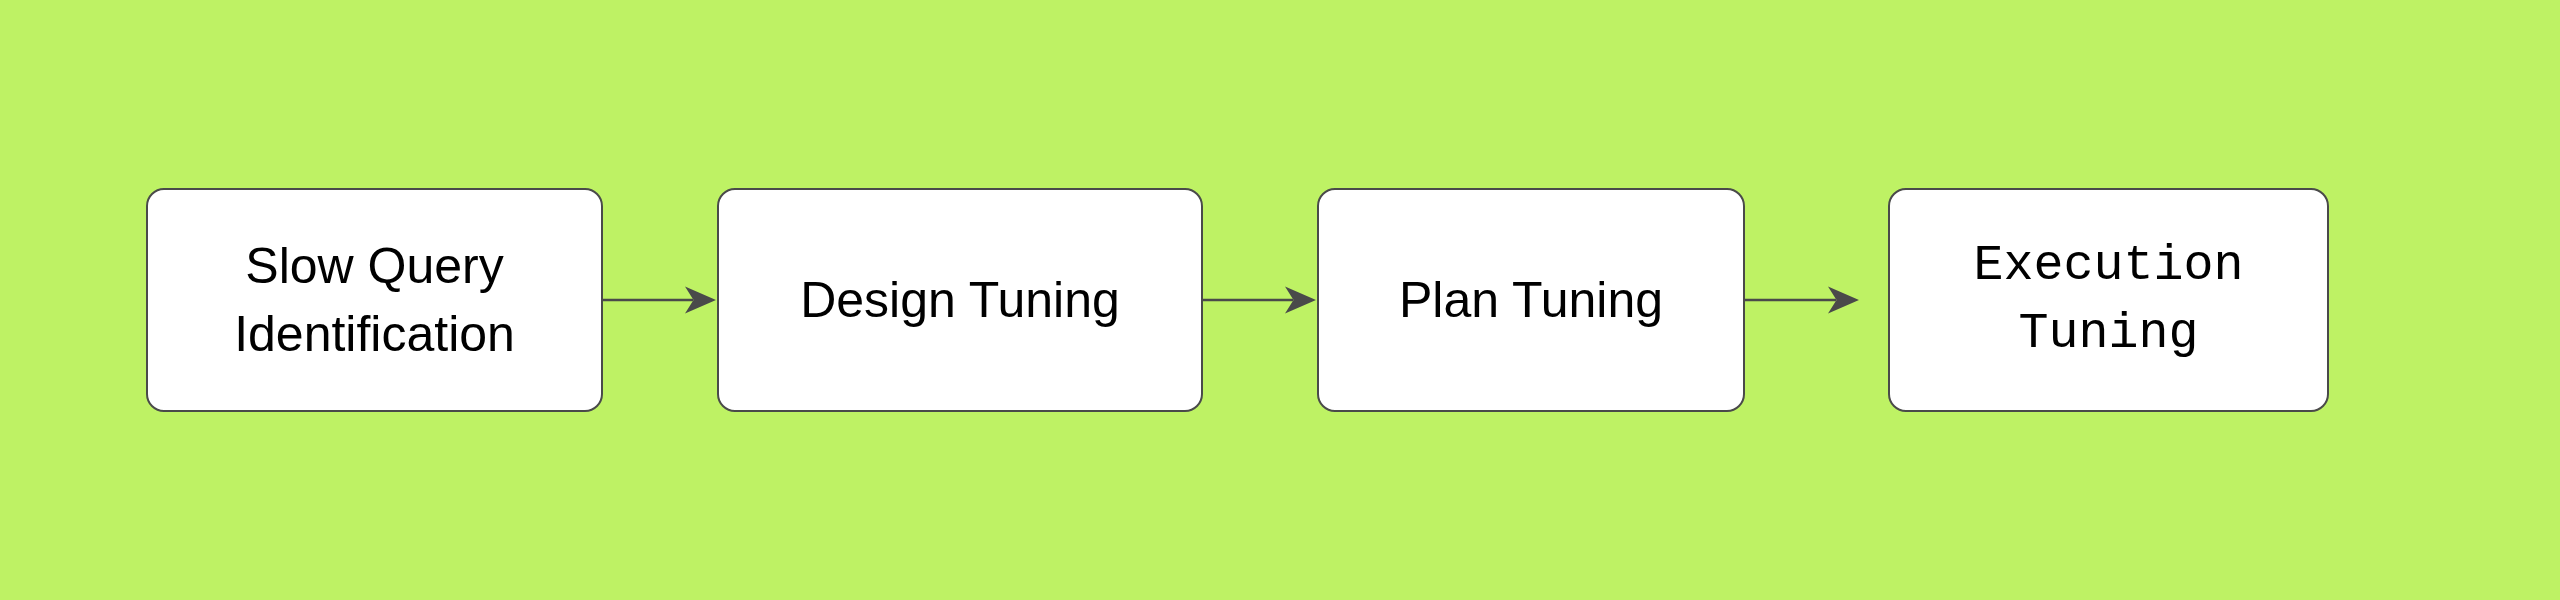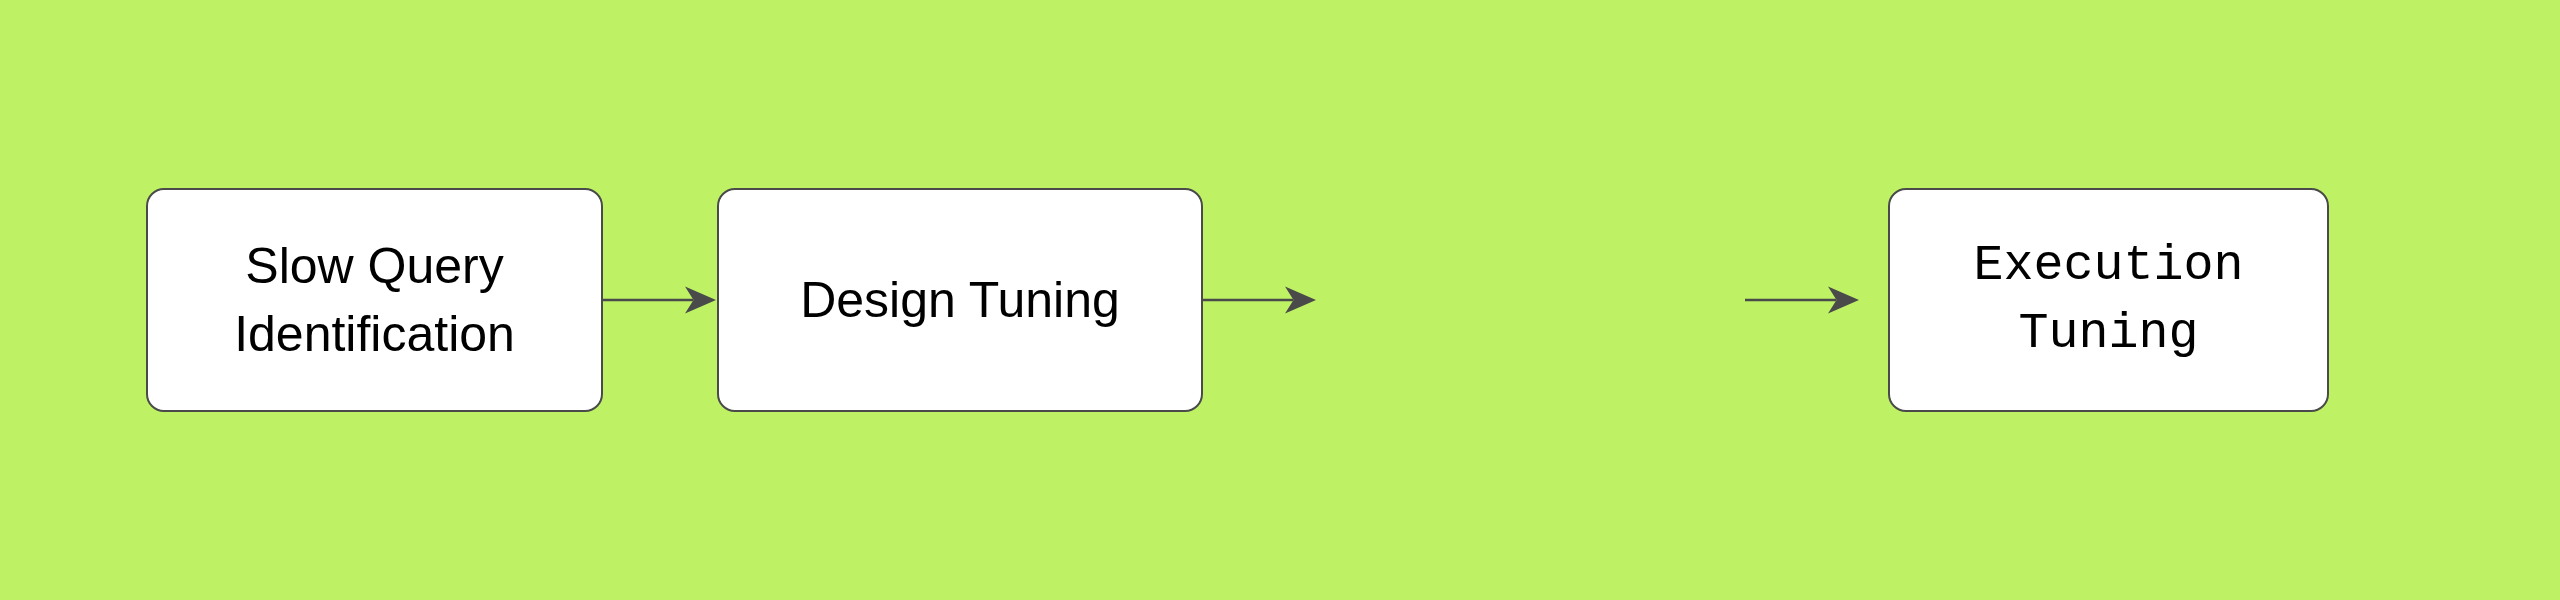--- a/index.html
+++ b/index.html
@@ -62,20 +62,23 @@
 
   <div class="flow-node node-2">
     <div class="label">Design Tuning</div>
   </div>
 
   <svg class="flow-arrow arrow-2" viewBox="0 0 114 40" xmlns="http://www.w3.org/2000/svg">
     <line x1="0" y1="20" x2="90" y2="20" stroke="#4a4a4a" stroke-width="2.5"></line>
     <path d="M 113 20 L 82 6.5 L 90.5 20 L 82 33.5 Z" fill="#4a4a4a"></path>
   </svg>
 
+  <div class="flow-node node-3">
+    <div class="label">Plan Tuning</div>
+  </div>
 
   <svg class="flow-arrow arrow-3" viewBox="0 0 115 40" xmlns="http://www.w3.org/2000/svg">
     <line x1="0" y1="20" x2="91" y2="20" stroke="#4a4a4a" stroke-width="2.5"></line>
     <path d="M 114 20 L 83 6.5 L 91.5 20 L 83 33.5 Z" fill="#4a4a4a"></path>
   </svg>
 
   <div class="flow-node node-4">
     <div class="label">Execution Tuning</div>
   </div>
 

